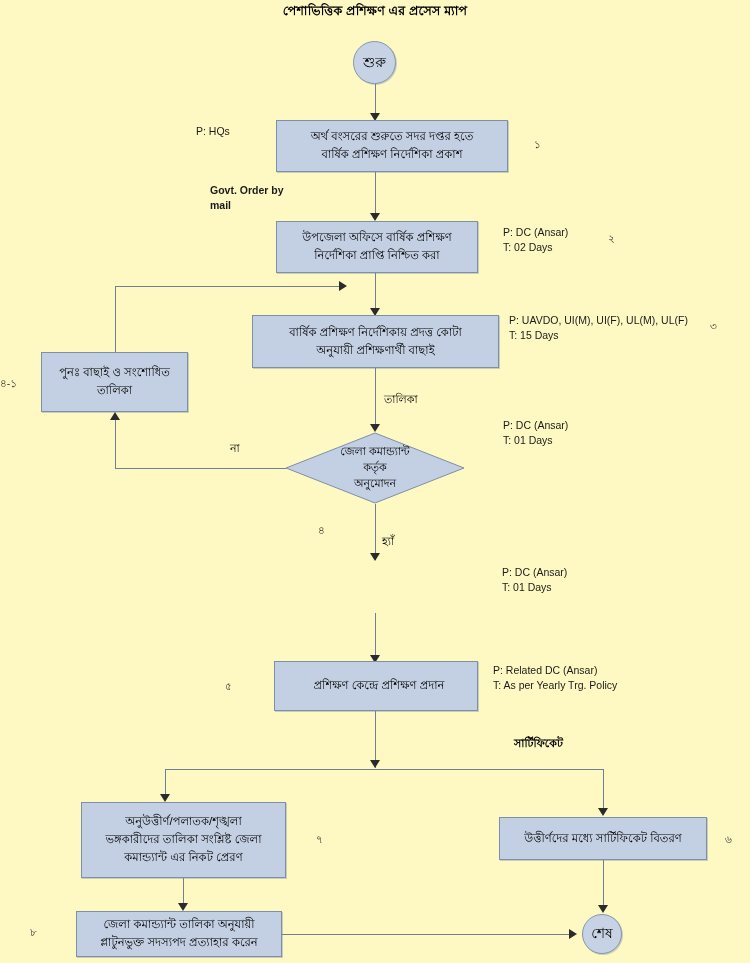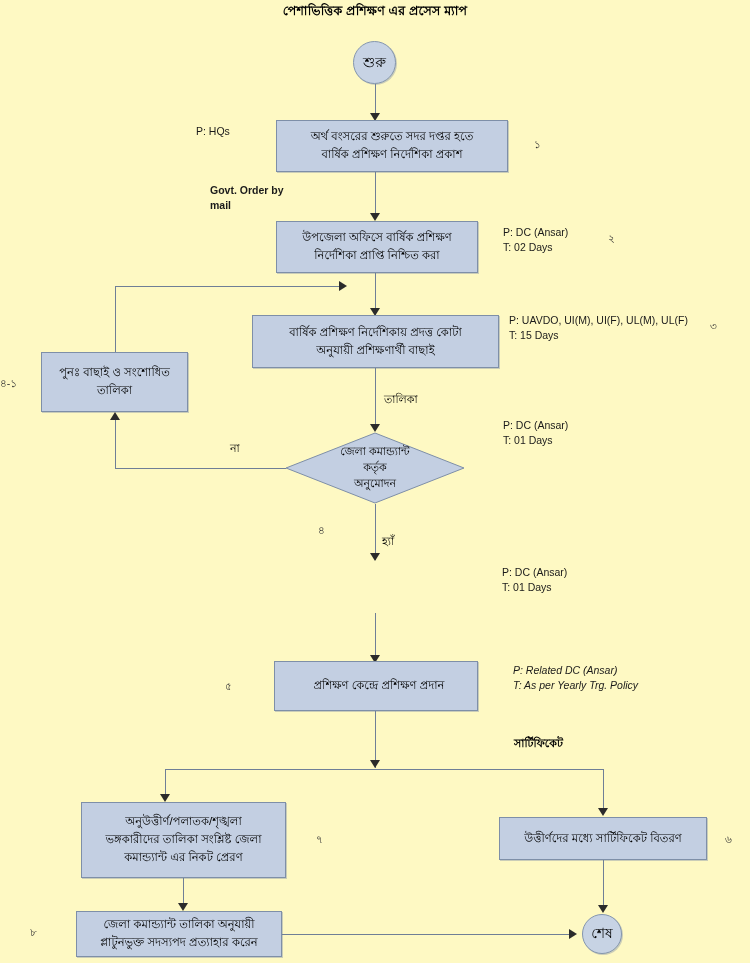--- a/index.html
+++ b/index.html
@@ -190,21 +190,21 @@
 
   <div class="ann" style="left:502px; top:565px;">P: DC (Ansar)
 T: 01 Days</div>
 
   <div class="ln v" style="left:375px; top:613px; height:48px;"></div>
   <div class="arrow-d" style="left:370px; top:655px;"></div>
 
   <div class="node" style="left:274px; top:661px; width:204px; height:50px;padding-left:12px;">
     <span>প্রশিক্ষণ কেন্দ্রে প্রশিক্ষণ প্রদান</span>
   </div>
-  <div class="ann" style="left:513px; top:663px;font-style:italic;">P: Related DC (Ansar)
+  <div class="ann" style="left:493px; top:663px;">P: Related DC (Ansar)
 T: As per Yearly Trg. Policy</div>
   <div class="num" style="left:225px; top:679px;">৫</div>
 
   <div class="ln v" style="left:375px; top:711px; height:57px;"></div>
   <div class="arrow-d" style="left:370px; top:760px;"></div>
   <div class="edge-label" style="left:514px; top:735px;font-weight:bold;">সার্টিফিকেট</div>
 
   <div class="ln h" style="left:165px; top:769px; width:439px;"></div>
   <div class="ln v" style="left:165px; top:769px; height:30px;"></div>
   <div class="arrow-d" style="left:160px; top:794px;"></div>

